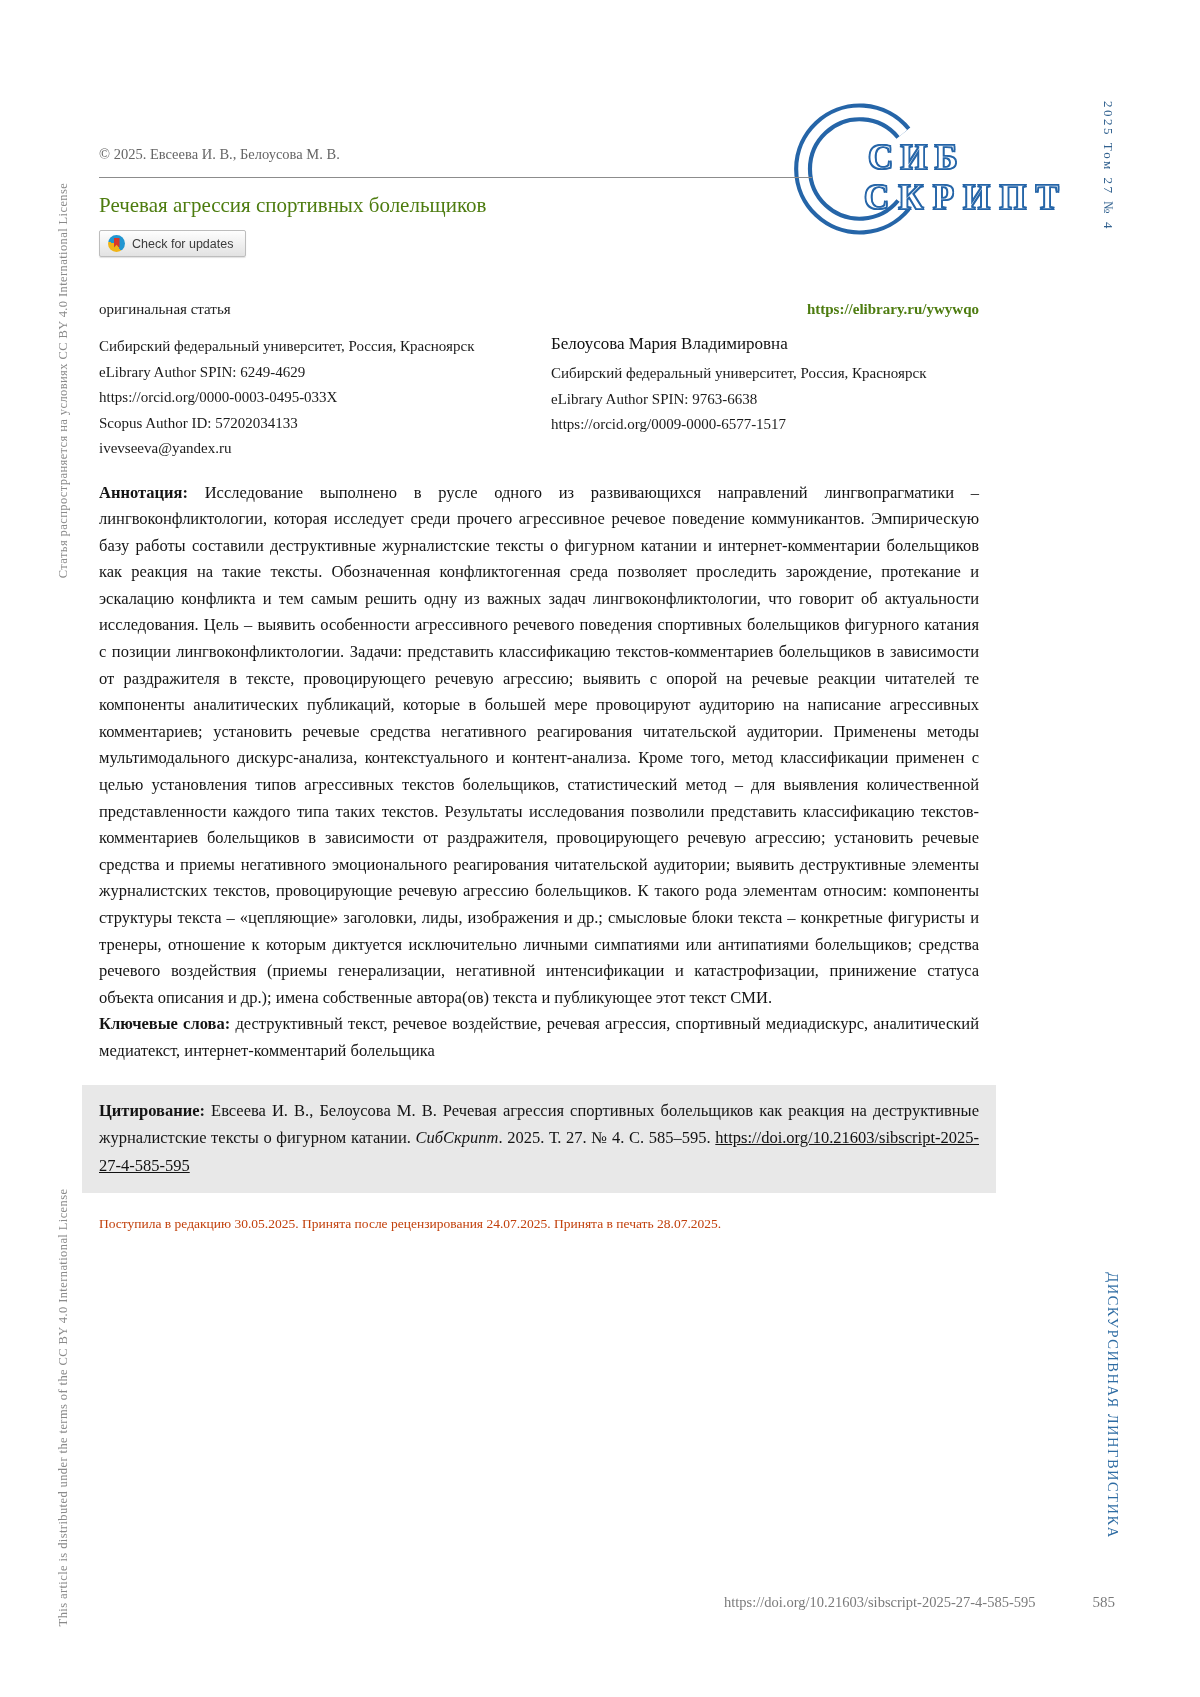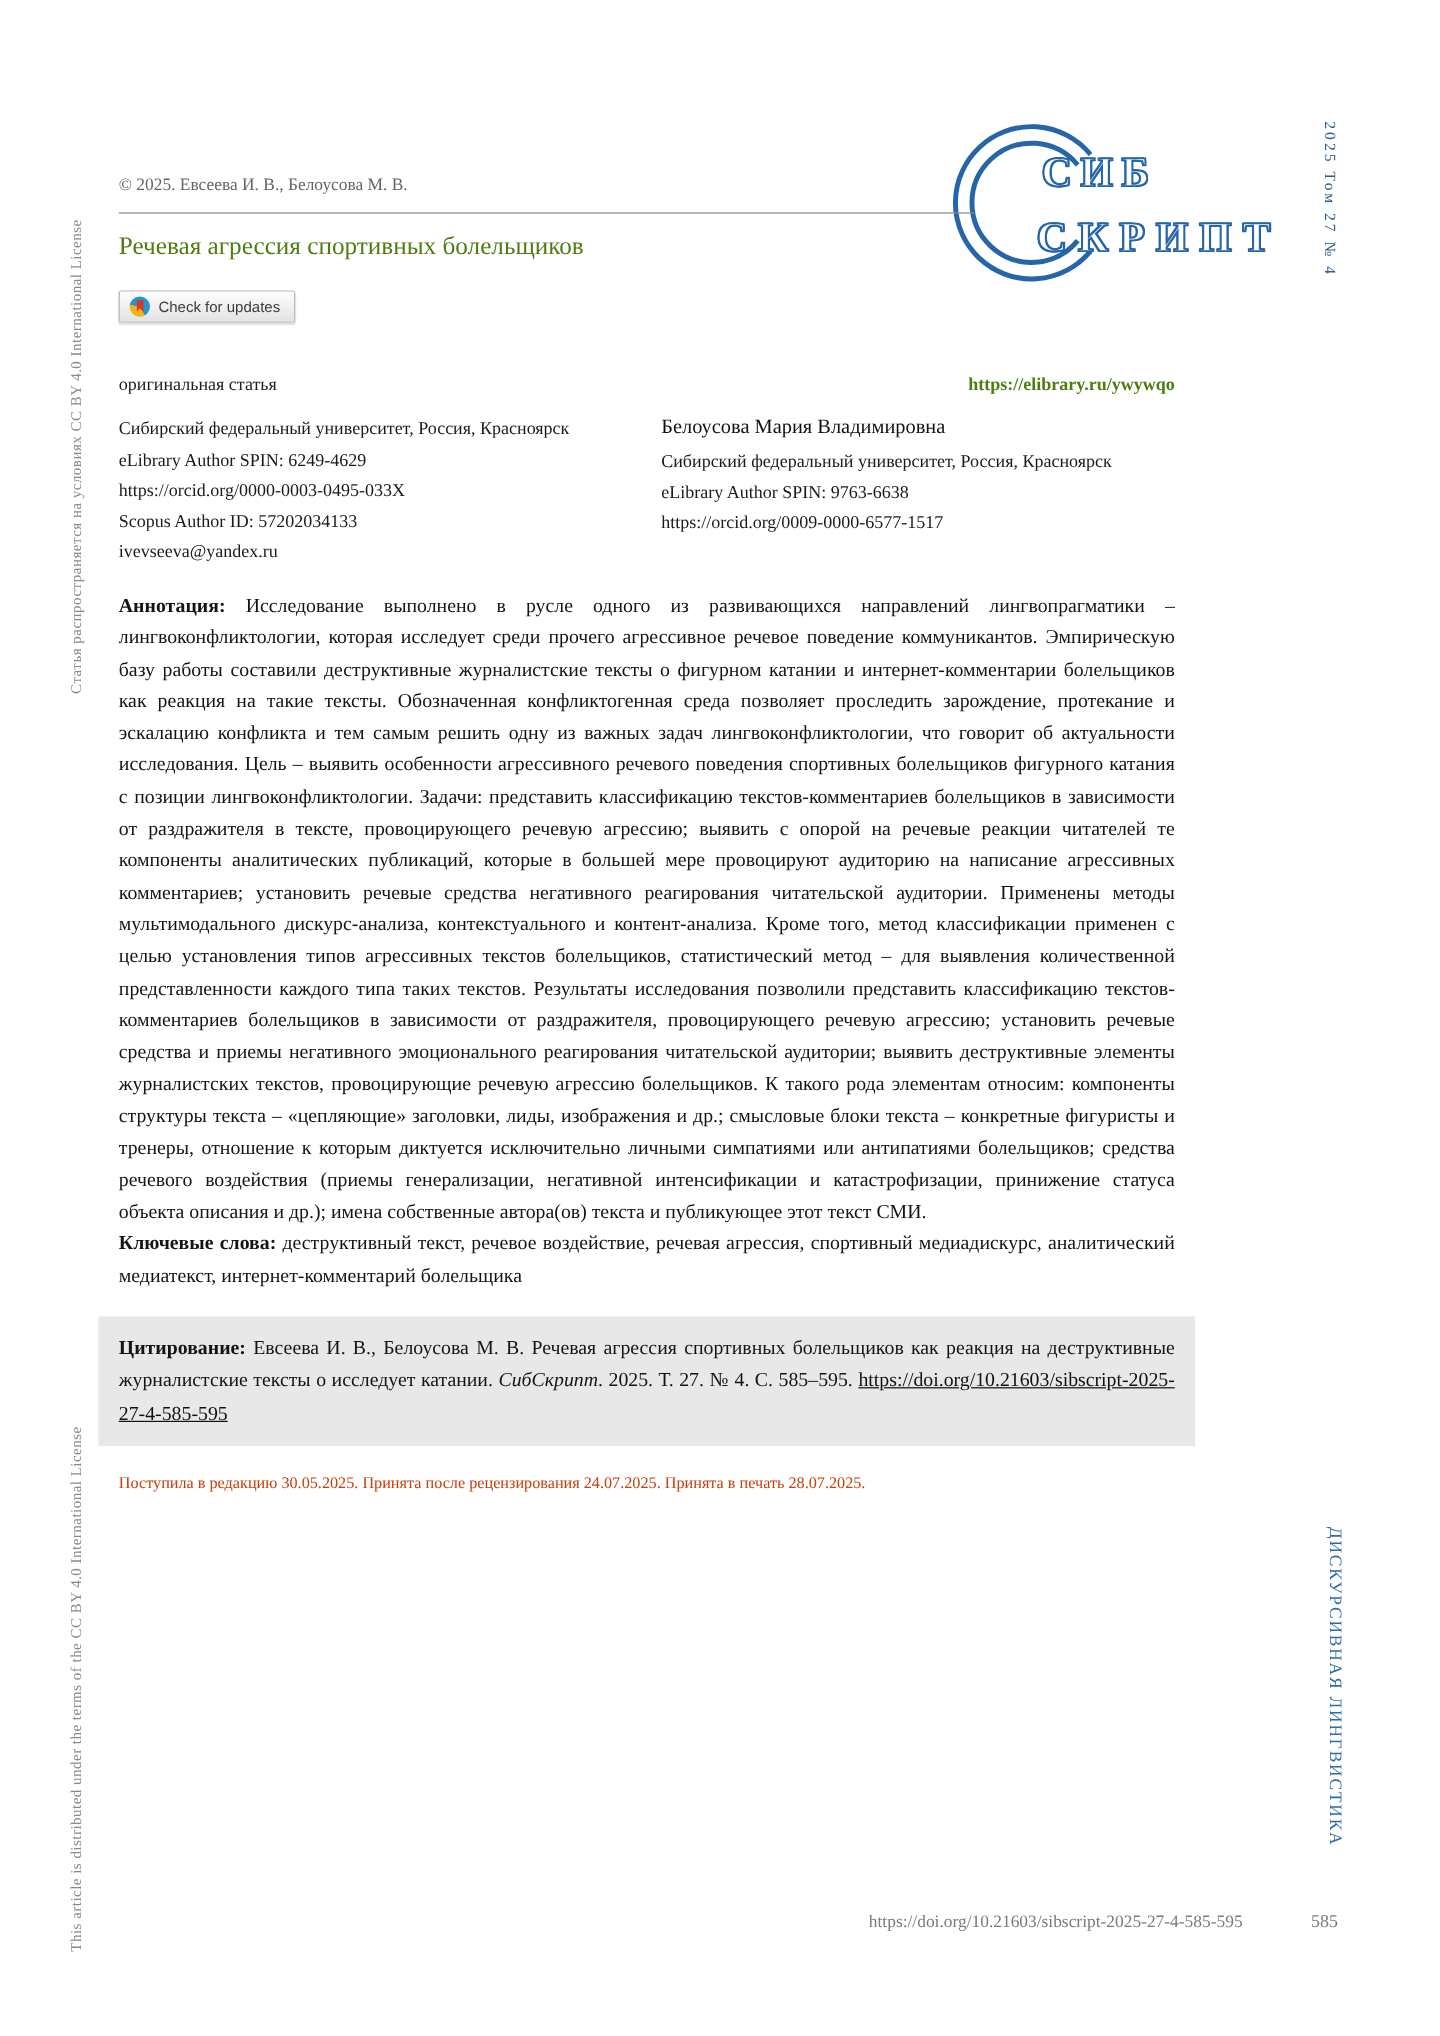--- a/index.html
+++ b/index.html
@@ -23,31 +23,31 @@
   .v-right-bot span { transform:rotate(90deg); color:#2e6ca3; font-size:14.5px; letter-spacing:1.5px; }
 
   
   .logo { position:absolute; left:788px; top:96px; width:210px; height:145px; }
   .logo svg { position:absolute; left:0; top:4px; }
   .logo-word {
     position:absolute; font-weight:700; color:#fff;
     -webkit-text-stroke:1.4px #2565a8;
     text-shadow:-1px -1px 0 #2565a8, 1px -1px 0 #2565a8, -1px 1px 0 #2565a8, 1px 1px 0 #2565a8;
   }
-  .logo-sib    { left:80px; top:28px;  font-size:35px; letter-spacing:7px; }
+  .logo-sib    { left:80px; top:42px;  font-size:35px; letter-spacing:7px; }
   .logo-script { left:76px; top:82px;  font-size:35px; letter-spacing:9px; }
 
   
   .main { position:absolute; left:99px; top:0; width:880px; }
   .copyright { margin-top:146px; font-size:14.5px; color:#666; }
   .toprule { border:none; border-top:1px solid #8c8c8c; width:713px; margin-top:14px; }
   .running-head { margin-top:15px; font-size:21px; color:#4d7c0f; }
 
   .cfu-btn {
-    margin-top:24px; display:inline-flex; align-items:center; gap:7px;
+    margin-top:12px; display:inline-flex; align-items:center; gap:7px;
     border:1px solid #bdbdbd; border-radius:2px;
     background:linear-gradient(#fefefe,#e2e2e2);
     padding:4px 12px 4px 8px; cursor:pointer;
     box-shadow:0 1px 1px rgba(0,0,0,.12);
   }
   .cfu-icon { position:relative; width:17px; height:17px; border-radius:50%;
     background:conic-gradient(from 150deg at 50% 50%, #f0b417 0 130deg, #2196d1 130deg 360deg); }
   .cfu-mark { position:absolute; left:5.5px; top:3px; width:6px; height:10px; background:#d8372a;
     clip-path:polygon(0 0,100% 0,100% 100%,50% 68%,0 100%); }
   .cfu-label { font-family:"Liberation Sans", sans-serif; font-size:12.5px; color:#3c3c3c; }
@@ -145,21 +145,21 @@
         <div class="author-line">Сибирский федеральный университет, Россия, Красноярск</div>
         <div class="author-line">eLibrary Author SPIN: 9763-6638</div>
         <div class="author-line"><a class="plain" href="#">https://orcid.org/0009-0000-6577-1517</a></div>
       </div>
     </div>
 
     <p class="abstract"><span class="lbl">Аннотация:</span> <span>Исследование выполнено в русле одного из развивающихся направлений лингвопрагматики – лингвоконфликтологии, которая исследует среди прочего агрессивное речевое поведение коммуникантов. Эмпирическую базу работы составили деструктивные журналистские тексты о фигурном катании и интернет-комментарии болельщиков как реакция на такие тексты. Обозначенная конфликтогенная среда позволяет проследить зарождение, протекание и эскалацию конфликта и тем самым решить одну из важных задач лингвоконфликтологии, что говорит об актуальности исследования. Цель – выявить особенности агрессивного речевого поведения спортивных болельщиков фигурного катания с позиции лингвоконфликтологии. Задачи: представить классификацию текстов-комментариев болельщиков в зависимости от раздражителя в тексте, провоцирующего речевую агрессию; выявить с опорой на речевые реакции читателей те компоненты аналитических публикаций, которые в большей мере провоцируют аудиторию на написание агрессивных комментариев; установить речевые средства негативного реагирования читательской аудитории. Применены методы мультимодального дискурс-анализа, контекстуального и контент-анализа. Кроме того, метод классификации применен с целью установления типов агрессивных текстов болельщиков, статистический метод – для выявления количественной представленности каждого типа таких текстов. Результаты исследования позволили представить классификацию текстов-комментариев болельщиков в зависимости от раздражителя, провоцирующего речевую агрессию; установить речевые средства и приемы негативного эмоционального реагирования читательской аудитории; выявить деструктивные элементы журналистских текстов, провоцирующие речевую агрессию болельщиков. К такого рода элементам относим: компоненты структуры текста – «цепляющие» заголовки, лиды, изображения и др.; смысловые блоки текста – конкретные фигуристы и тренеры, отношение к которым диктуется исключительно личными симпатиями или антипатиями болельщиков; средства речевого воздействия (приемы генерализации, негативной интенсификации и катастрофизации, принижение статуса объекта описания и др.); имена собственные автора(ов) текста и публикующее этот текст СМИ.</span></p>
 
     <p class="keywords"><span class="lbl">Ключевые слова:</span> <span>деструктивный текст, речевое воздействие, речевая агрессия, спортивный медиадискурс, аналитический медиатекст, интернет-комментарий болельщика</span></p>
 
-    <div class="citation"><span class="lbl">Цитирование:</span> <span>Евсеева И. В., Белоусова М. В. Речевая агрессия спортивных болельщиков как реакция на деструктивные журналистские тексты о исследует катании. </span><i>СибСкрипт</i><span>. 2025. Т. 27. № 4. С. 585–595.</span> <a class="doi-link" href="#">https://doi.org/10.21603/sibscript-2025-27-4-585-595</a></div>
+    <div class="citation"><span class="lbl">Цитирование:</span> <span>Евсеева И. В., Белоусова М. В. Речевая агрессия спортивных болельщиков как реакция на деструктивные журналистские тексты о фигурном катании. </span><i>СибСкрипт</i><span>. 2025. Т. 27. № 4. С. 585–595.</span> <a class="doi-link" href="#">https://doi.org/10.21603/sibscript-2025-27-4-585-595</a></div>
 
     <div class="dates">Поступила в редакцию 30.05.2025. Принята после рецензирования 24.07.2025. Принята в печать 28.07.2025.</div>
   </div>
 
   <div class="footer">
     <a class="plain" href="#">https://doi.org/10.21603/sibscript-2025-27-4-585-595</a>
     <span class="page-num">585</span>
   </div>
 
 </div>

